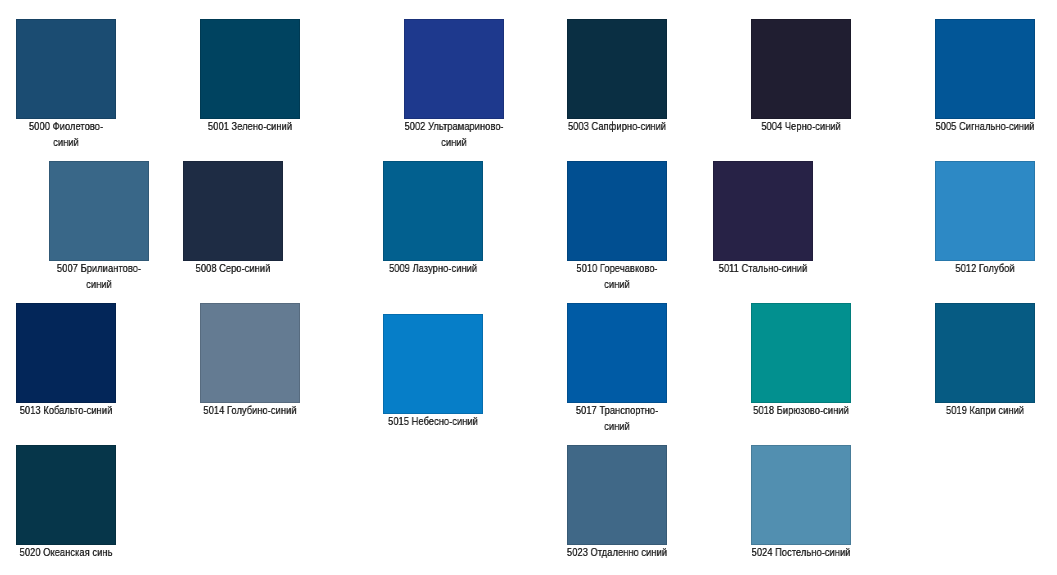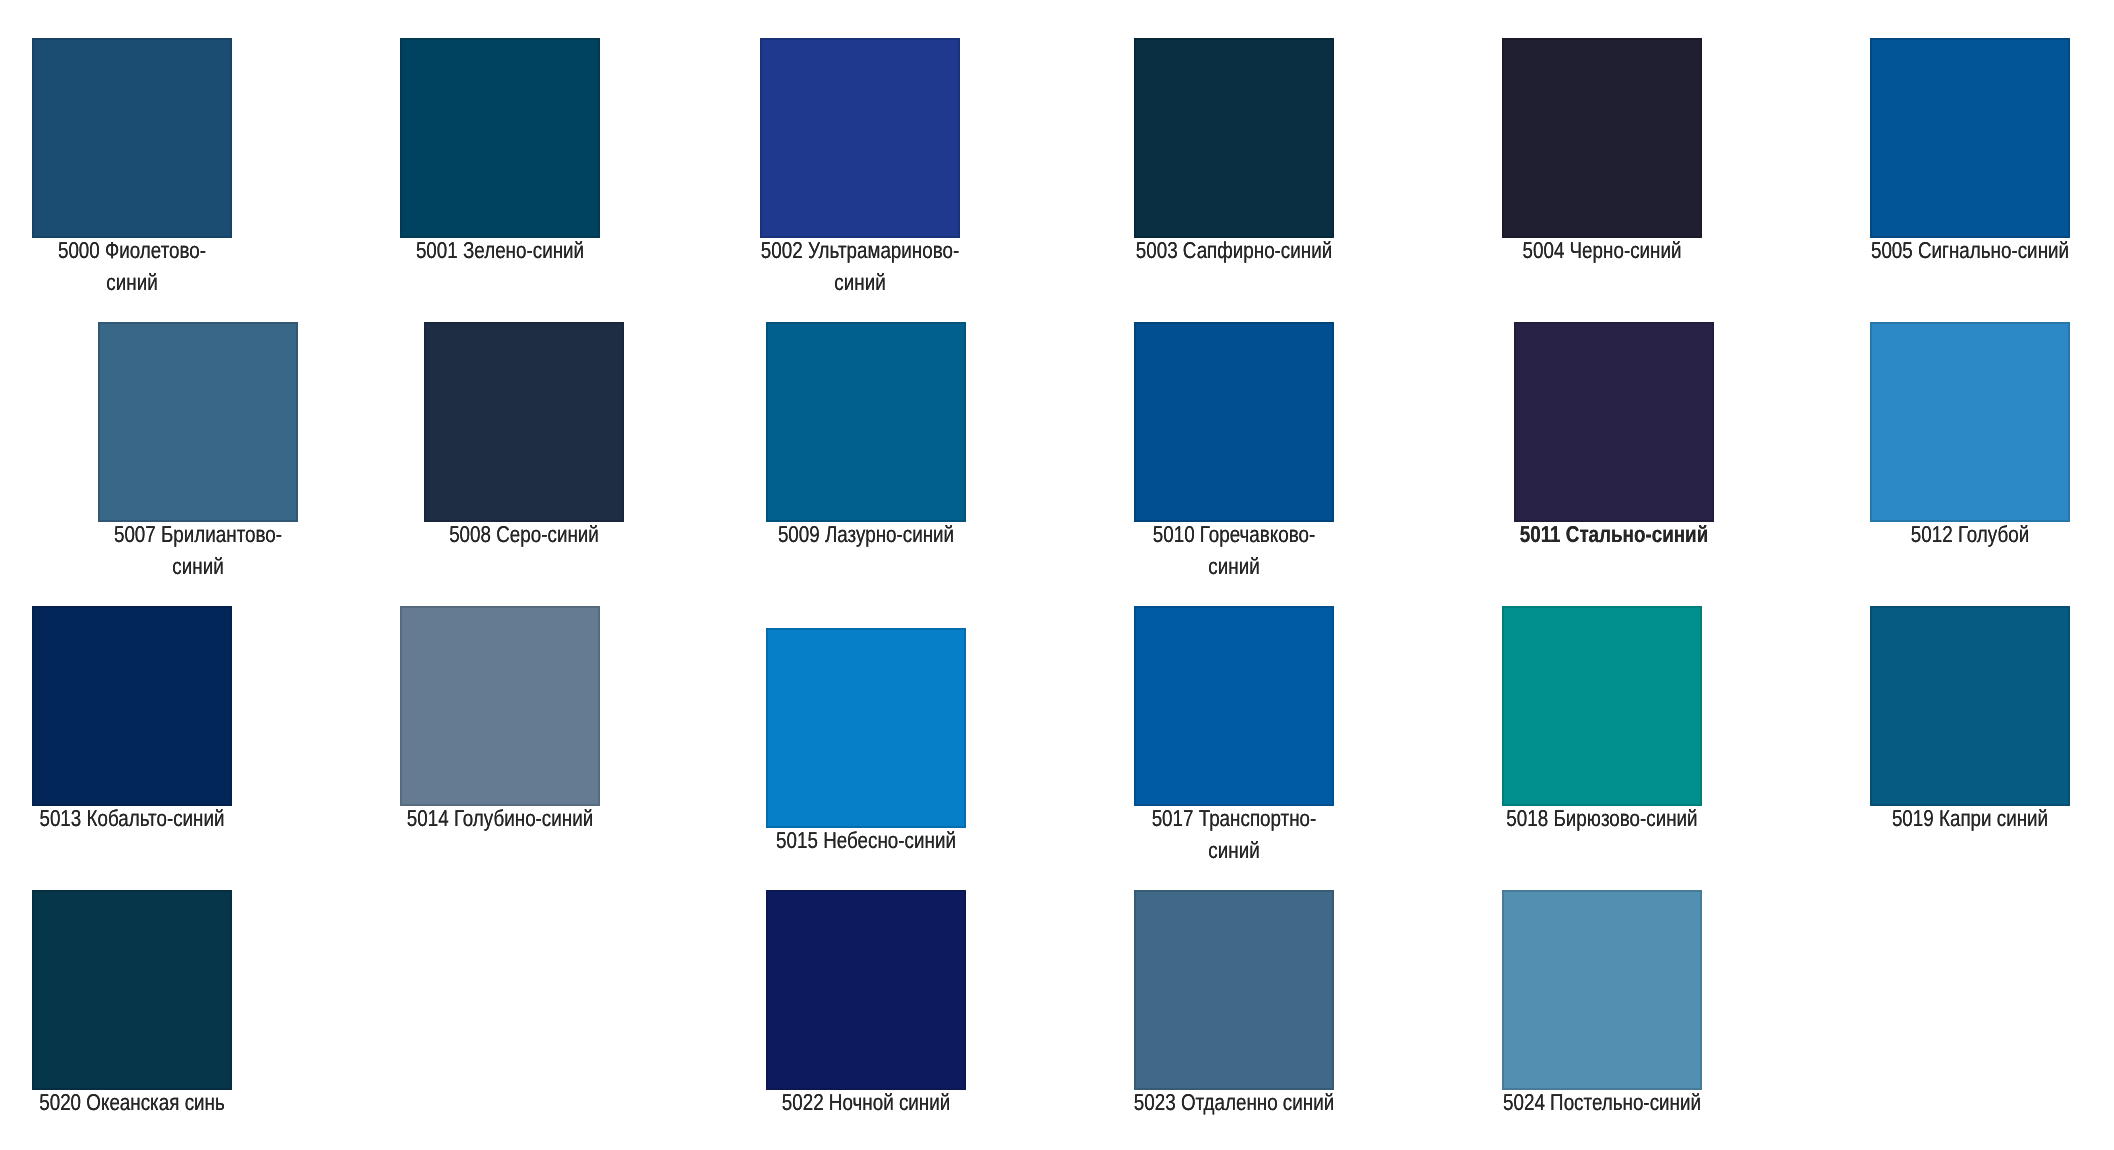--- a/index.html
+++ b/index.html
@@ -25,21 +25,21 @@
         <span class="ln">5000 Фиолетово-</span>
         <span class="ln">синий</span>
       </div>
     </div>
     <div class="cell" style="left: 199.7px; top: 19px;">
       <div class="swatch" style="background: rgb(0, 67, 96);"></div>
       <div class="label">
         <span class="ln">5001 Зелено-синий</span>
       </div>
     </div>
-    <div class="cell" style="left: 380px; top: 19px;">
+    <div class="cell" style="left: 404px; top: 19px;">
       <div class="swatch" style="background: rgb(30, 57, 141);"></div>
       <div class="label">
         <span class="ln">5002 Ультрамариново-</span>
         <span class="ln">синий</span>
       </div>
     </div>
     <div class="cell" style="left: 567.1px; top: 19px;">
       <div class="swatch" style="background: rgb(10, 47, 67);"></div>
       <div class="label">
         <span class="ln">5003 Сапфирно-синий</span>
@@ -57,40 +57,40 @@
         <span class="ln">5005 Сигнально-синий</span>
       </div>
     </div>
     <div class="cell" style="left: 16px; top: 161px; padding-left: 33px;">
       <div class="swatch" style="background: rgb(57, 103, 136);"></div>
       <div class="label">
         <span class="ln">5007 Брилиантово-</span>
         <span class="ln">синий</span>
       </div>
     </div>
-    <div class="cell" style="left: 212px; top: 161px;">
+    <div class="cell" style="left: 183px; top: 161px;">
       <div class="swatch" style="background: rgb(30, 44, 68);"></div>
       <div class="label">
         <span class="ln">5008 Серо-синий</span>
       </div>
     </div>
     <div class="cell" style="left: 383.4px; top: 161px;">
       <div class="swatch" style="background: rgb(2, 96, 143);"></div>
       <div class="label">
         <span class="ln">5009 Лазурно-синий</span>
       </div>
     </div>
     <div class="cell" style="left: 567.1px; top: 161px;">
       <div class="swatch" style="background: rgb(1, 79, 145);"></div>
       <div class="label">
         <span class="ln">5010 Горечавково-</span>
         <span class="ln">синий</span>
       </div>
     </div>
-    <div class="cell" style="left: 757px; top: 161px; font-weight: bold;">
+    <div class="cell" style="left: 713px; top: 161px;">
       <div class="swatch" style="background: rgb(39, 34, 70);"></div>
       <div class="label">
         <span class="ln">5011 Стально-синий</span>
       </div>
     </div>
     <div class="cell" style="left: 934.5px; top: 161px;">
       <div class="swatch" style="background: rgb(45, 137, 197);"></div>
       <div class="label">
         <span class="ln">5012 Голубой</span>
       </div>
@@ -131,26 +131,20 @@
       <div class="label">
         <span class="ln">5019 Капри синий</span>
       </div>
     </div>
     <div class="cell" style="left: 16px; top: 445px;">
       <div class="swatch" style="background: rgb(6, 54, 74);"></div>
       <div class="label">
         <span class="ln">5020 Океанская синь</span>
       </div>
     </div>
-    <div class="cell" style="left: 383.4px; top: 445px;">
-      <div class="swatch" style="background: rgb(14, 26, 94);"></div>
-      <div class="label">
-        <span class="ln">5022 Ночной синий</span>
-      </div>
-    </div>
     <div class="cell" style="left: 567.1px; top: 445px;">
       <div class="swatch" style="background: rgb(64, 104, 135);"></div>
       <div class="label">
         <span class="ln">5023 Отдаленно синий</span>
       </div>
     </div>
     <div class="cell" style="left: 750.8px; top: 445px;">
       <div class="swatch" style="background: rgb(82, 143, 176);"></div>
       <div class="label">
         <span class="ln">5024 Постельно-синий</span>

